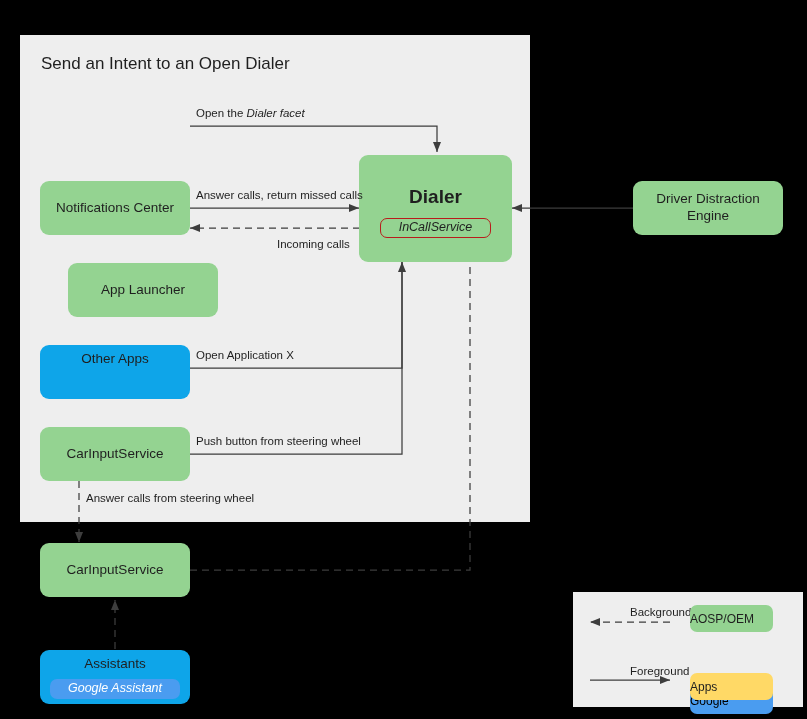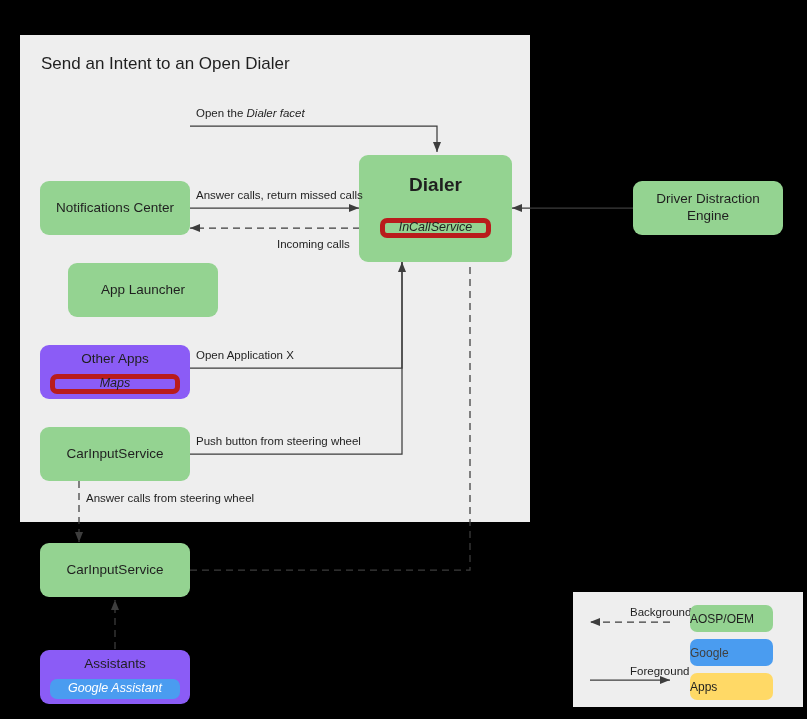--- a/index.html
+++ b/index.html
@@ -11,42 +11,42 @@
   .panel{position:absolute;background:#eeeeee;}
   #main-panel{left:20px;top:35px;width:510px;height:487px;}
   #legend-panel{left:573px;top:592px;width:230px;height:115px;}
 
   
   .node{position:absolute;border-radius:9px;box-sizing:border-box;
         display:flex;flex-direction:column;align-items:center;
         justify-content:center;text-align:center;color:#1f1f1f;
         font-size:13.5px;line-height:1.25;}
   .node.green{background:#94d391;}
-  .node.yellow{background:#8b5cf6;}
+  .node.yellow{background:#0ea5e9;}
   .node .title{padding:0 6px;}
   .node.strong .title{font-weight:bold;font-size:19px;}
 
   
   .chip{position:absolute;border-radius:7px;box-sizing:border-box;
         display:flex;align-items:center;justify-content:center;
         font-style:italic;font-size:12.5px;}
-  .chip.outline{border:5px solid #b91c1c;background:transparent;color:#1f1f1f;}
+  .chip.outline{border:1px solid #b91c1c;background:transparent;color:#1f1f1f;}
   .chip.blue{background:#4a9cf0;color:#ffffff;}
 
   
   .elabel{position:absolute;font-size:11.5px;color:#1f1f1f;white-space:nowrap;}
   .elabel i{font-style:italic;}
 
   
   .legend-text{position:absolute;font-size:11.5px;color:#1f1f1f;white-space:nowrap;margin-left:36px;}
   .legend-key{position:absolute;border-radius:7px;box-sizing:border-box;
               display:flex;align-items:center;justify-content:flex-start;
               font-size:12px;}
   .legend-key.green{background:#94d391;color:#1f1f1f;}
-  .legend-key.blue{background:#4a9cf0;color:#404040;}
+  .legend-key.blue{background:#4a9cf0;color:#000000;margin-top:48px;}
   .legend-key.yellow{background:#ffd966;color:#1f1f1f;}
 
   
   #wires{position:absolute;left:0;top:0;width:807px;height:719px;
          pointer-events:none;}
 
   
   #page-title{position:absolute;left:41px;top:54px;font-size:17px;
               color:#1f1f1f;}
 </style>
@@ -100,30 +100,27 @@
   <div class="node green" style="left:40px;top:181px;width:150px;height:54px;">
     <span class="title">Notifications Center</span>
   </div>
 
   <div class="node green" style="left:40px;top:263px;width:150px;height:54px;margin-left:28px;">
     <span class="title">App Launcher</span>
   </div>
 
   <div class="node yellow" style="left:40px;top:345px;width:150px;height:54px;justify-content:flex-start;padding-top:6px;">
     <span class="title">Other Apps</span>
-    <span class="chip outline" style="left:10px;top:29px;width:130px;height:20px;">
-      <span>Maps</span>
-    </span>
   </div>
 
   <div class="node green" style="left:40px;top:427px;width:150px;height:54px;">
     <span class="title">CarInputService</span>
   </div>
 
-  <div class="node green strong" style="left:359px;top:155px;width:153px;height:107px;justify-content:flex-start;padding-top:18px;">
+  <div class="node green strong" style="left:359px;top:155px;width:153px;height:107px;justify-content:flex-start;padding-top:30px;">
     <span class="title">Dialer</span>
     <span class="chip outline" style="left:21px;top:63px;width:111px;height:20px;">
       <span>InCallService</span>
     </span>
   </div>
 
   <div class="node green" style="left:633px;top:181px;width:150px;height:54px;">
     <span class="title">Driver Distraction Engine</span>
   </div>
 

